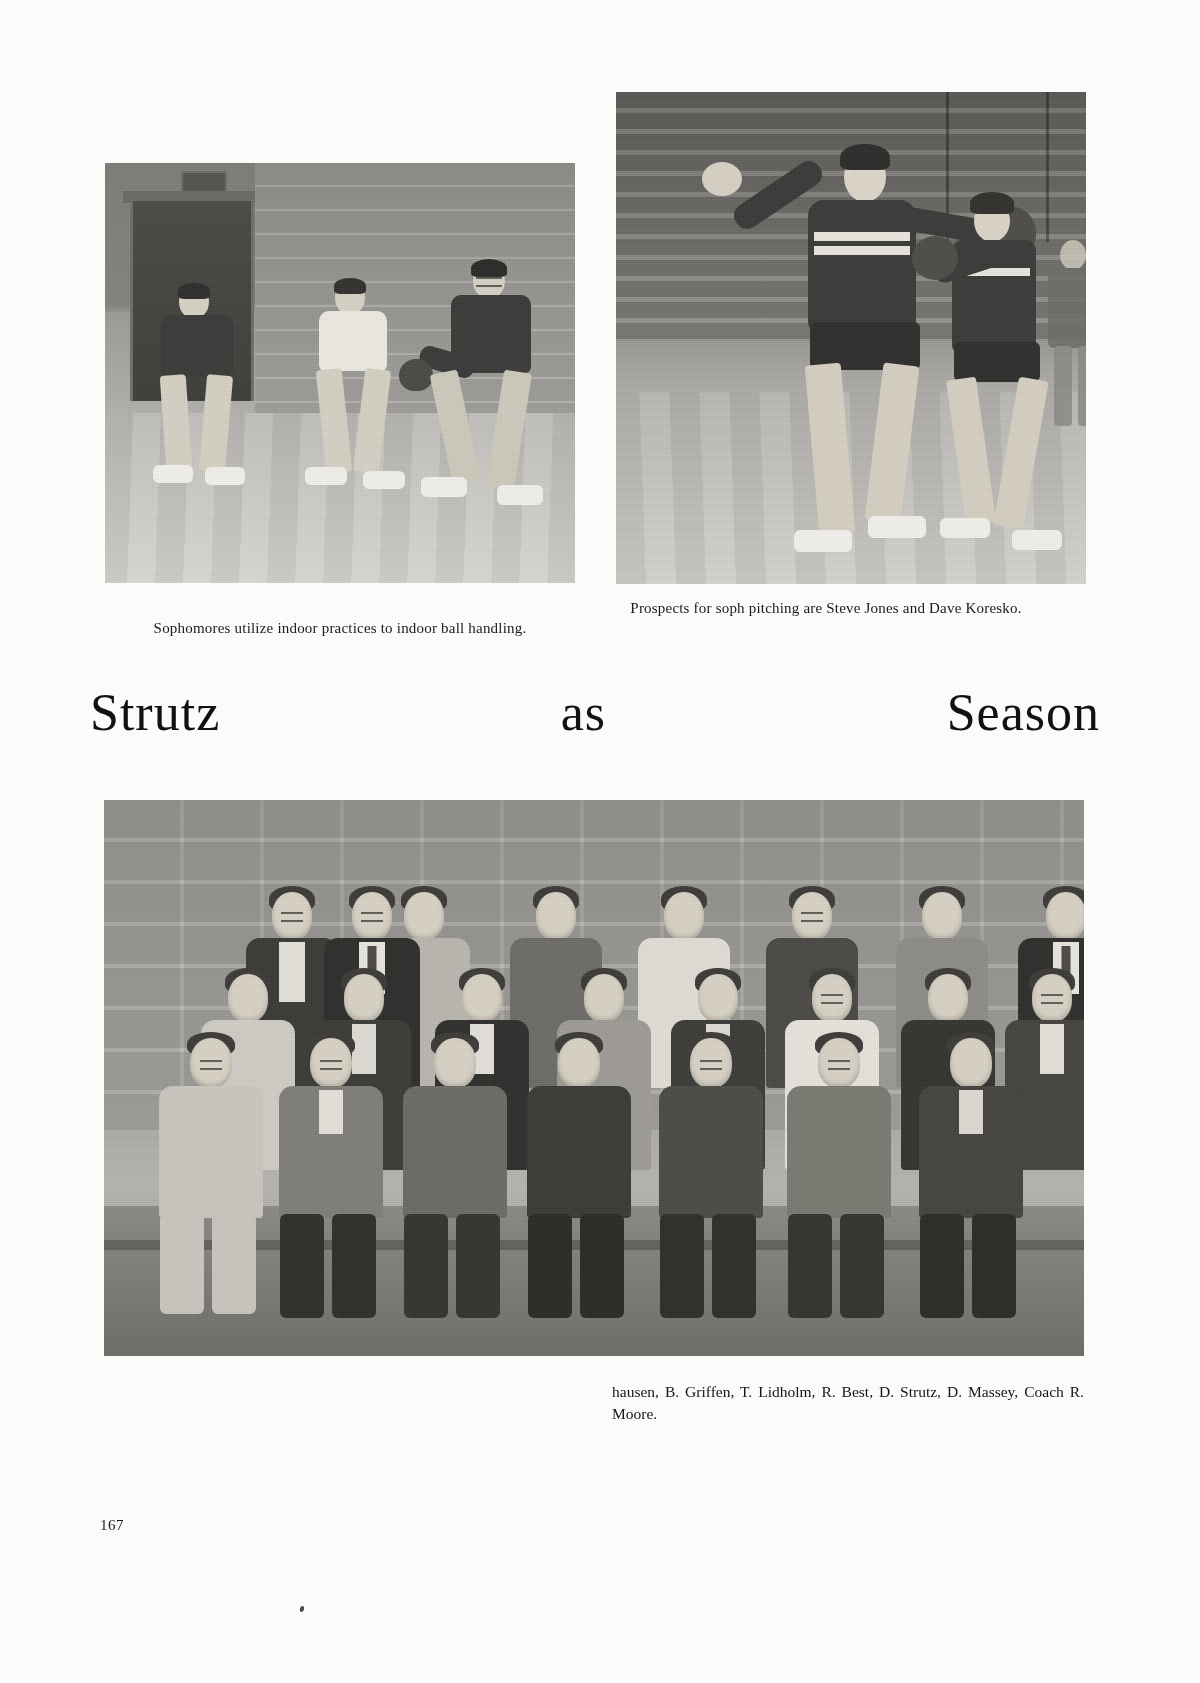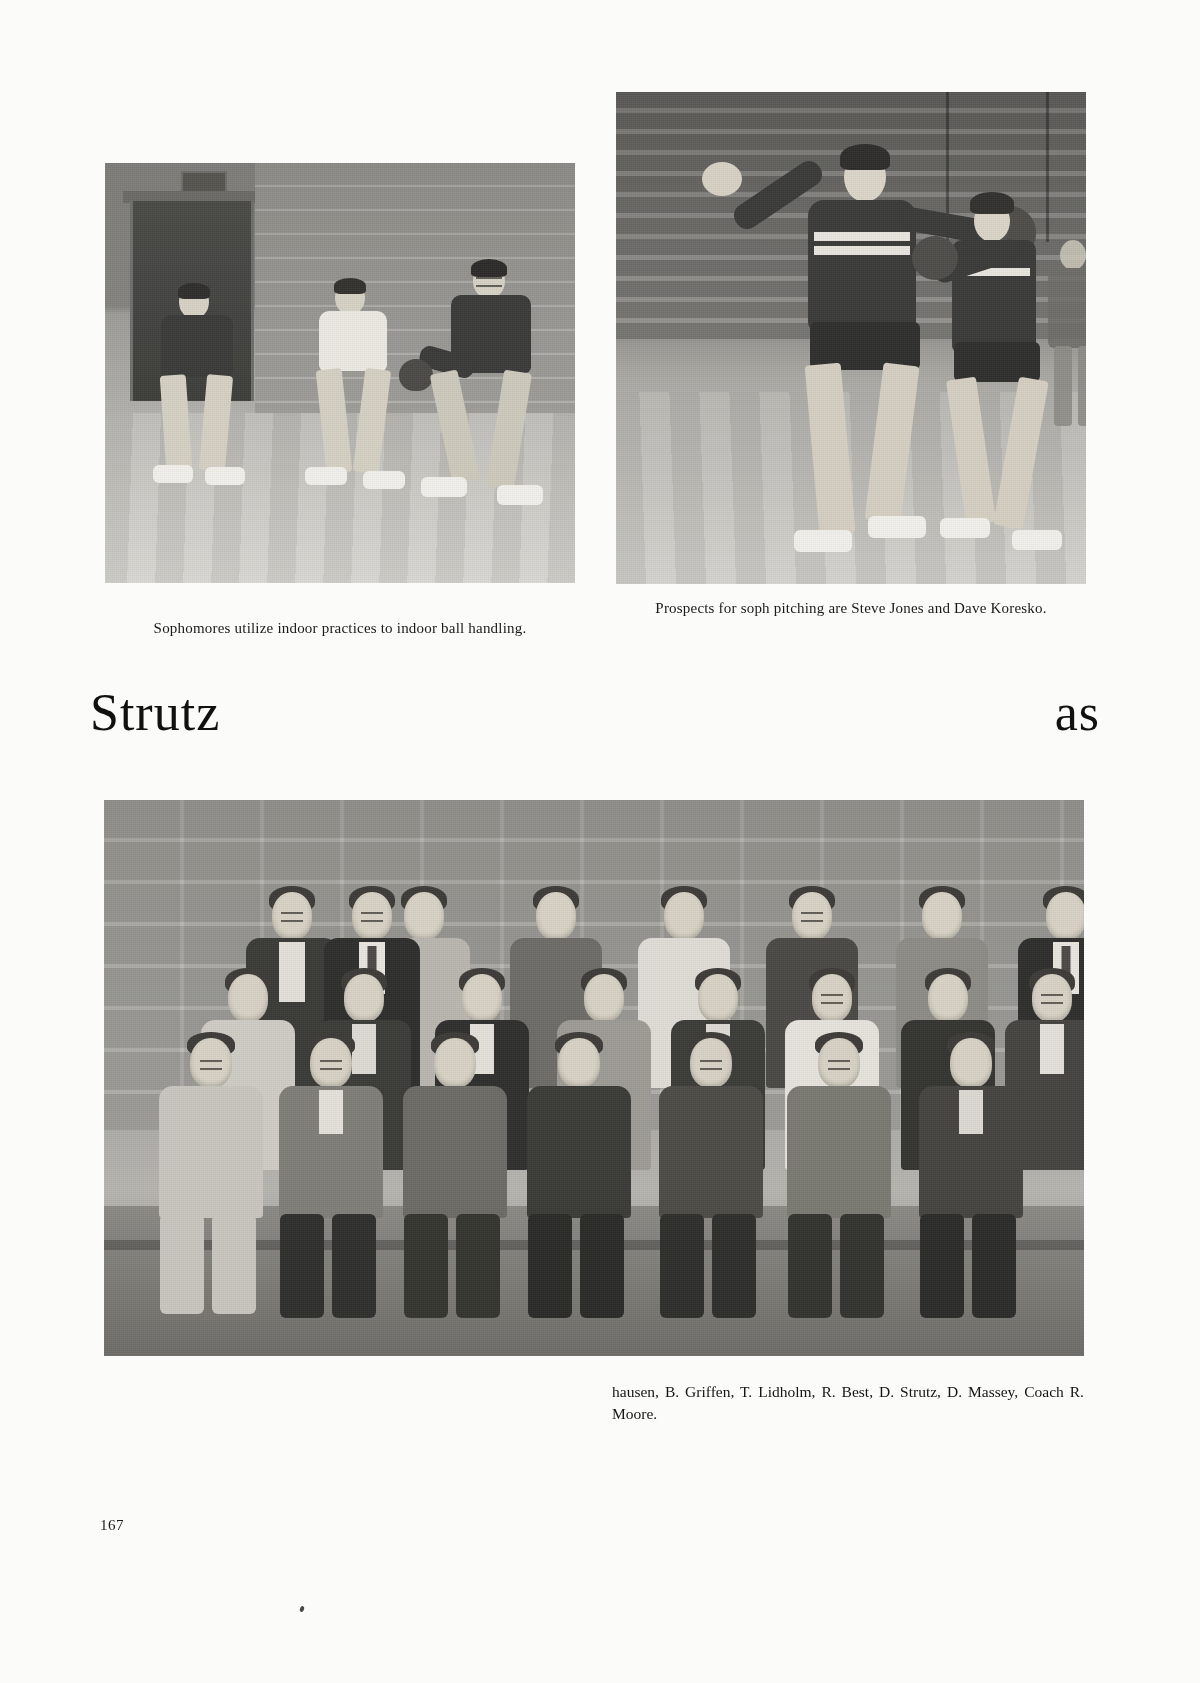--- a/index.html
+++ b/index.html
@@ -152,21 +152,21 @@
     position: absolute;
     font-family: "Liberation Serif", serif;
     font-size: 15px;
     color: #1a1a1a;
     letter-spacing: .2px;
   }
   #caption-practice {
     left: 105px; top: 620px; width: 470px; text-align: center;
   }
   #caption-pitch {
-    left: 616px; top: 600px; width: 470px; text-align: center;
+    left: 591px; top: 600px; width: 470px; text-align: center;
   }
 
   #headline {
     position: absolute;
     left: 90px; top: 683px; width: 1010px;
     font-family: "Liberation Serif", serif;
     font-size: 52px;
     font-weight: 400;
     letter-spacing: 1px;
     color: #111;
@@ -295,20 +295,21 @@
     </div>
 
     <div class="noise"></div>
   </div>
 
   <div class="caption" id="caption-pitch">Prospects for soph pitching are Steve Jones and Dave Koresko.</div>
 
   <div id="headline">
     <span>Strutz</span>
     <span>as</span>
+    <span>Season</span>
   </div>
 
   <div class="photo" id="photo-team">
     <div class="blockwall"></div>
     <div class="bench"></div>
 
     <div class="row" style="top:86px; height:220px;">
       <div class="person" style="left:140px; width:96px; height:200px;">
         <div class="hair" style="top:0; width:46px; height:26px;"></div>
         <div class="head" style="top:6px; width:40px; height:48px;"></div>

